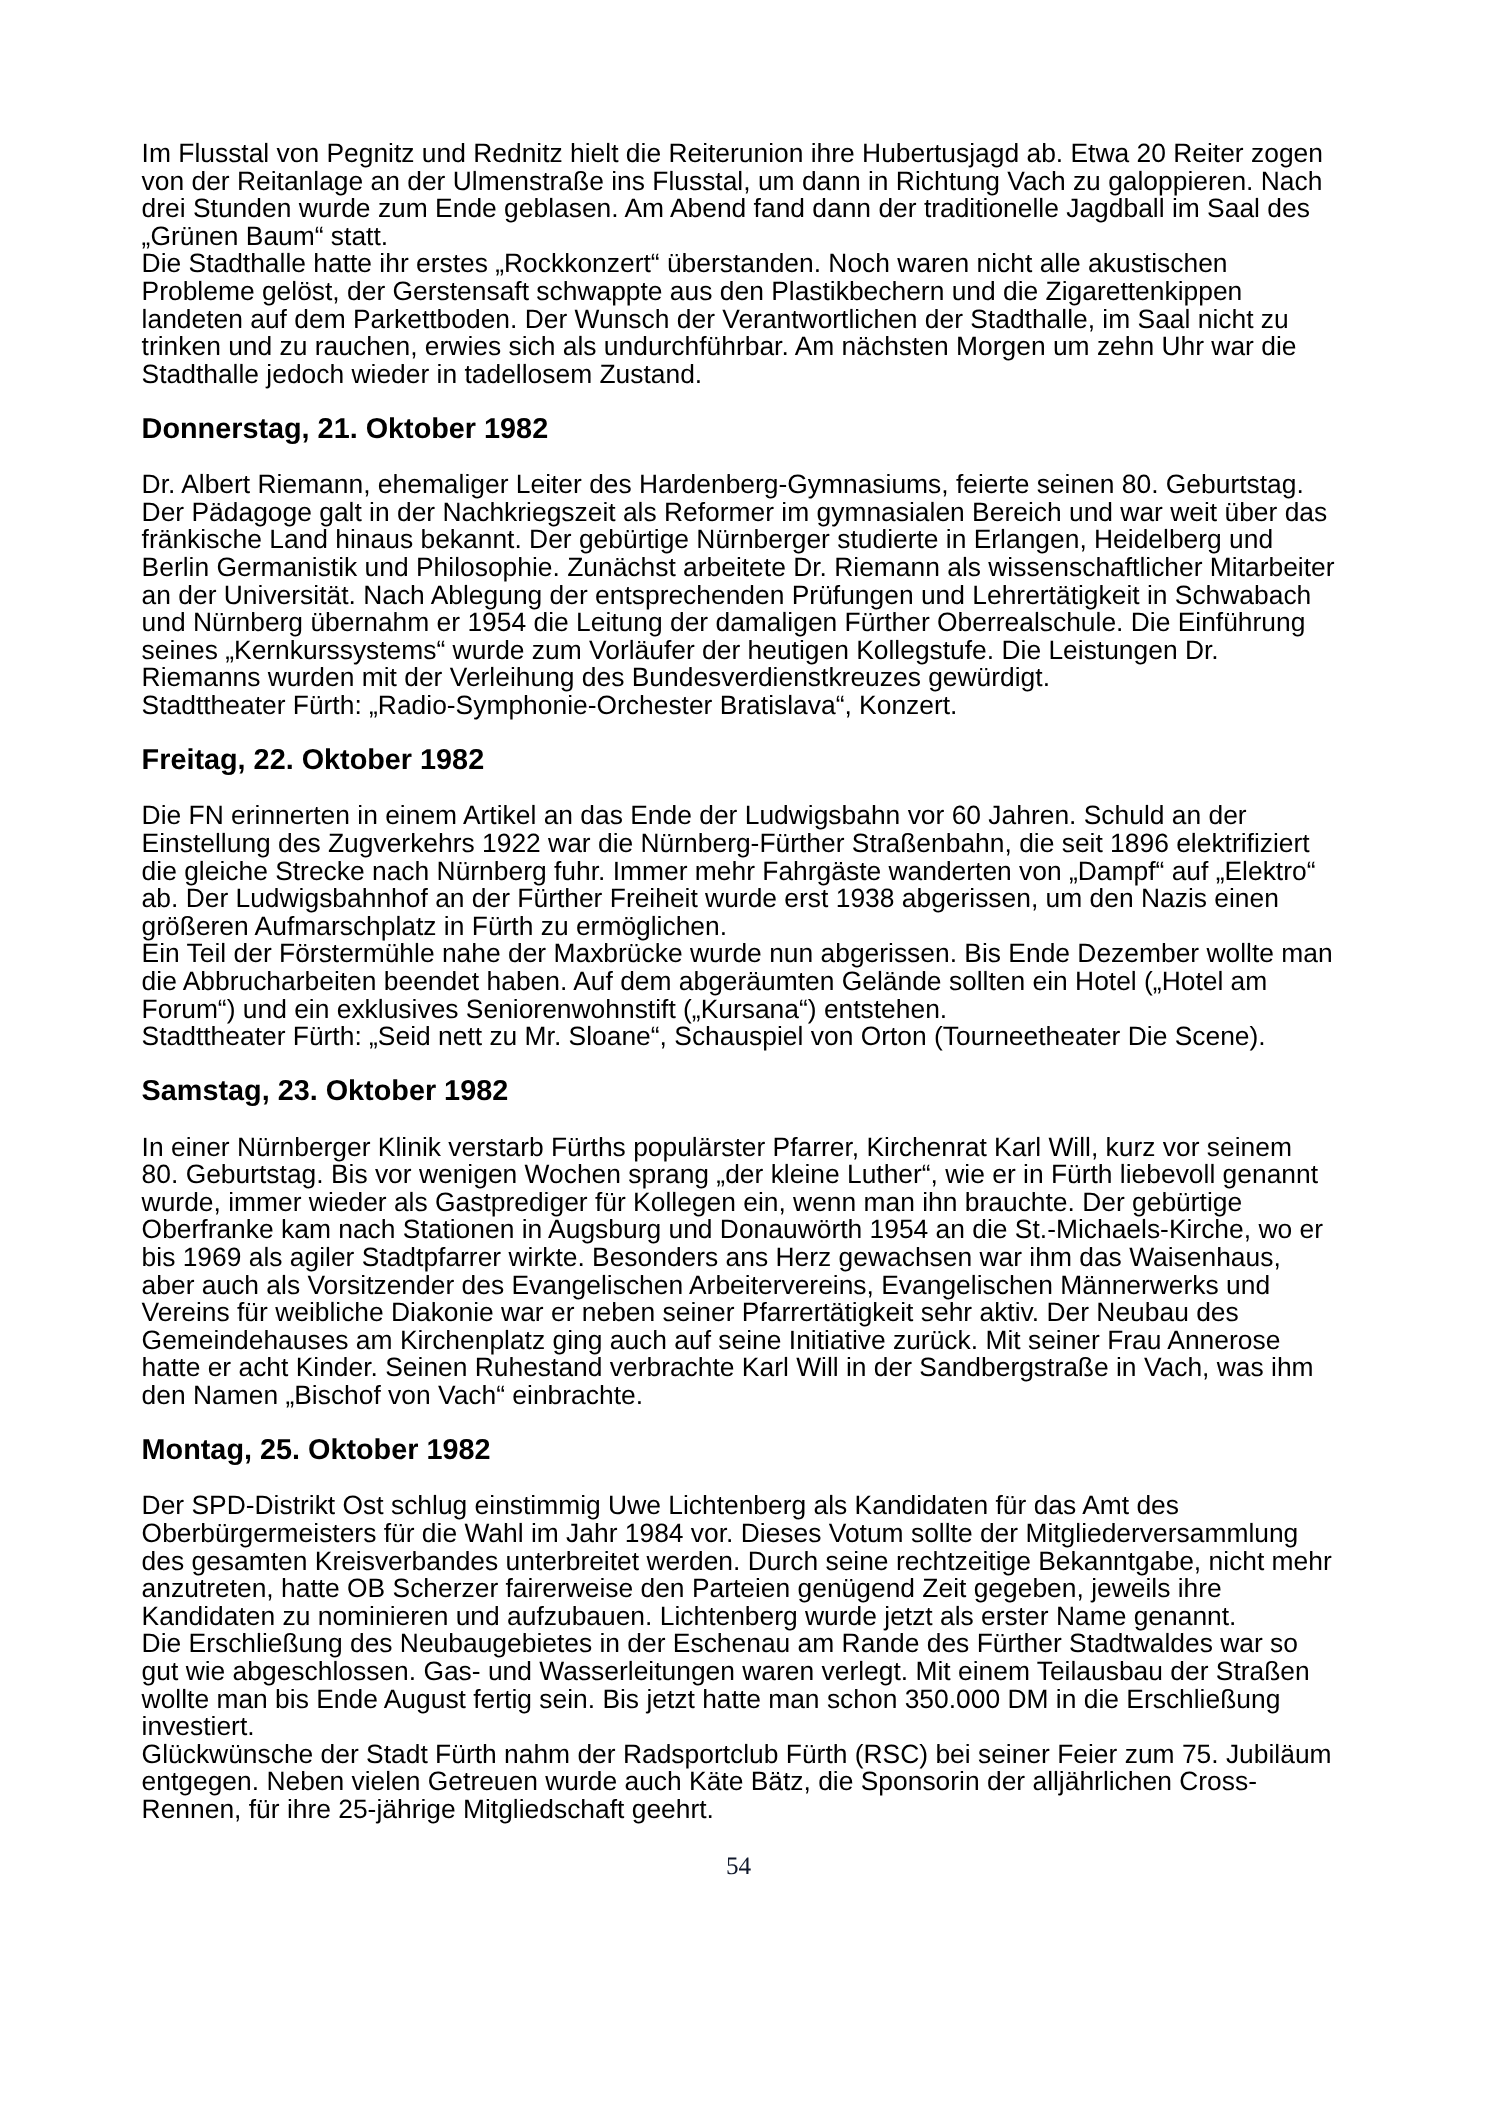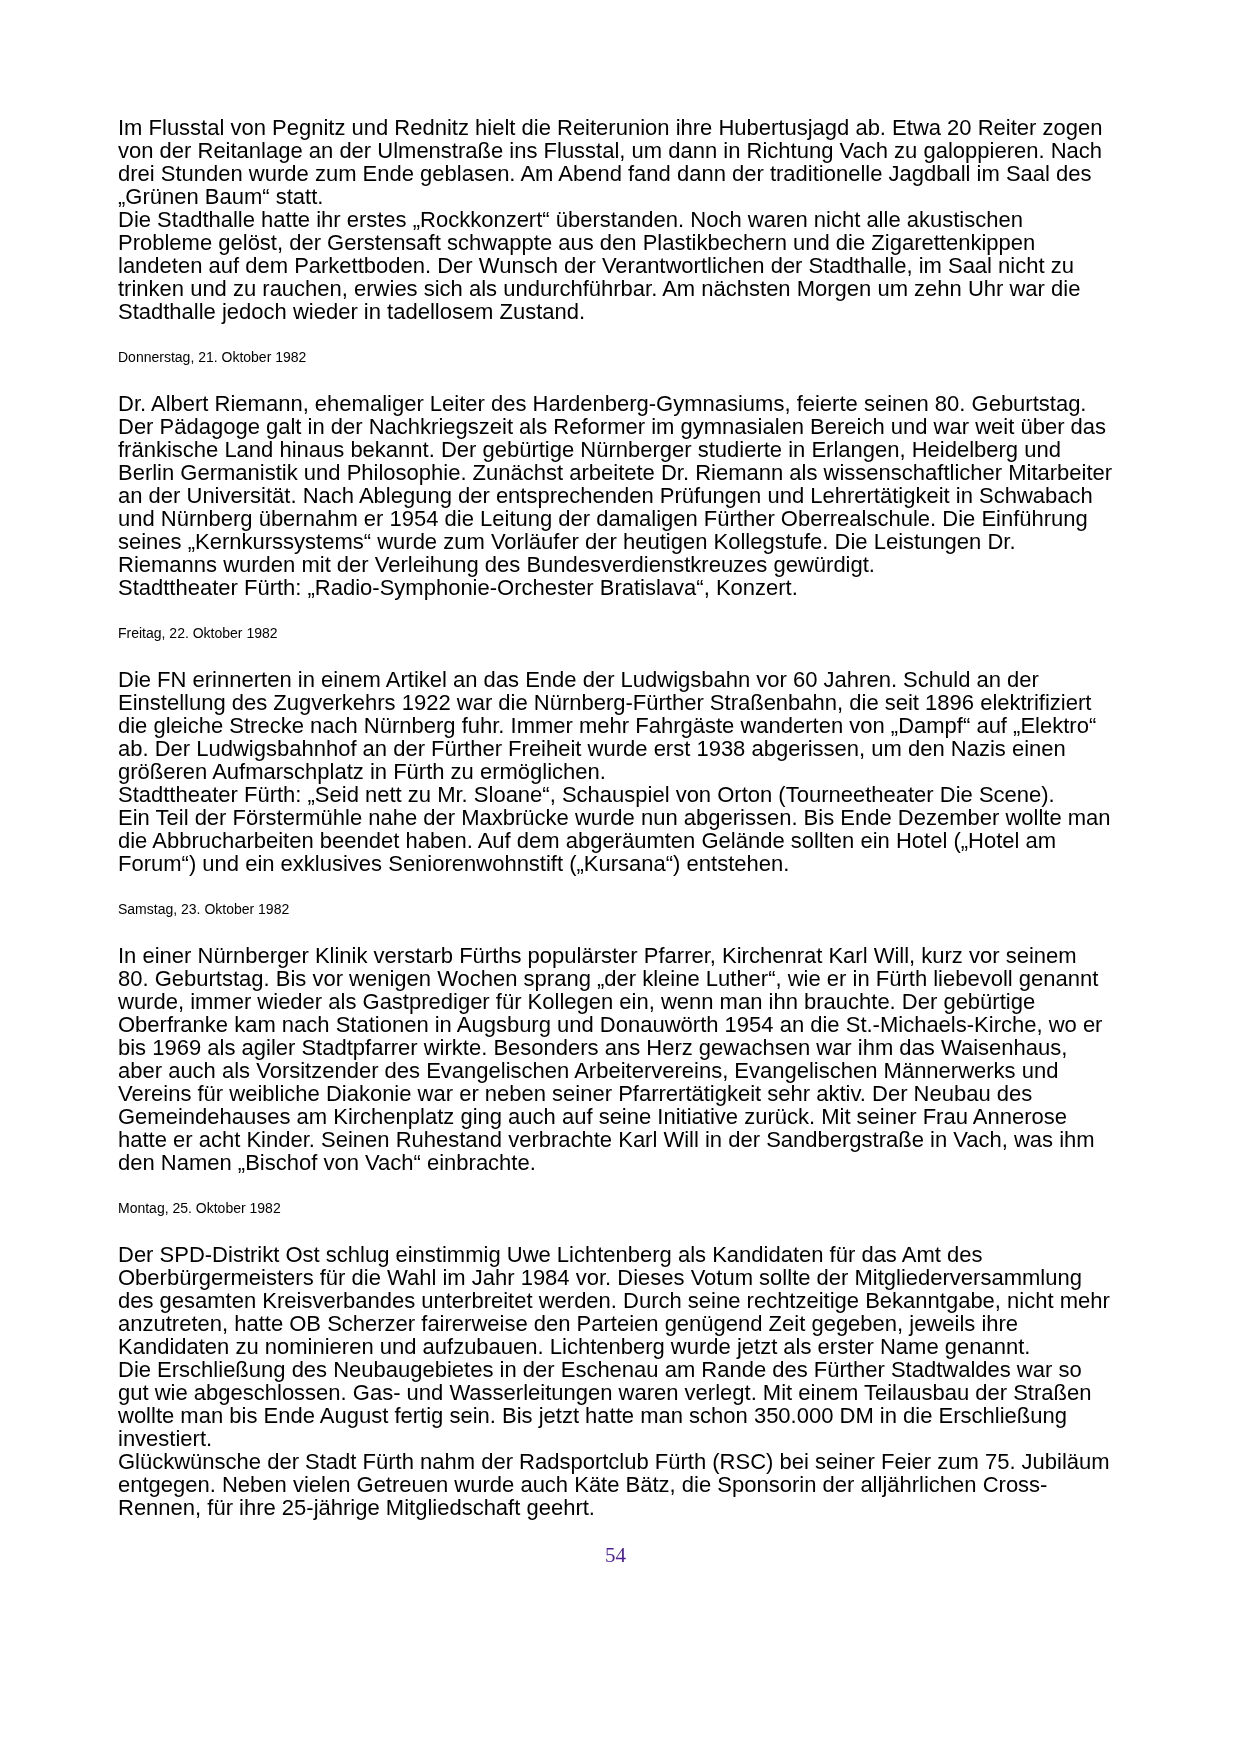--- a/index.html
+++ b/index.html
@@ -25,48 +25,48 @@
   }
   .para {
     margin: 0;
     font-size: 22px;
     line-height: 23px;
     font-weight: normal;
     text-align: left;
   }
   .heading {
     margin: 23px 0 23px 0;
-    font-size: 14px;
+    font-size: 24px;
     line-height: 23px;
-    font-weight: normal;
+    font-weight: bold;
   }
   .page-number {
     width: 995px;
     margin-top: 23px;
     text-align: center;
     font-family: "Liberation Serif", "DejaVu Serif", serif;
     font-size: 21px;
     line-height: 26px;
-    color: #4c1d95;
+    color: #0f172a;
   }
 </style>
 </head>
 <body>
 
 <div class="page">
   <main class="content" id="blocks">
       <p class="para">Im Flusstal von Pegnitz und Rednitz hielt die Reiterunion ihre Hubertusjagd ab. Etwa 20 Reiter zogen von der Reitanlage an der Ulmenstraße ins Flusstal, um dann in Richtung Vach zu galoppieren. Nach drei Stunden wurde zum Ende geblasen. Am Abend fand dann der traditionelle Jagdball im Saal des „Grünen Baum“ statt.</p>
       <p class="para">Die Stadthalle hatte ihr erstes „Rockkonzert“ überstanden. Noch waren nicht alle akustischen Probleme gelöst, der Gerstensaft schwappte aus den Plastikbechern und die Zigarettenkippen landeten auf dem Parkettboden. Der Wunsch der Verantwortlichen der Stadthalle, im Saal nicht zu trinken und zu rauchen, erwies sich als undurchführbar. Am nächsten Morgen um zehn Uhr war die Stadthalle jedoch wieder in tadellosem Zustand.</p>
       <h2 class="heading">Donnerstag, 21. Oktober 1982</h2>
       <p class="para">Dr. Albert Riemann, ehemaliger Leiter des Hardenberg-Gymnasiums, feierte seinen 80. Geburtstag. Der Pädagoge galt in der Nachkriegszeit als Reformer im gymnasialen Bereich und war weit über das fränkische Land hinaus bekannt. Der gebürtige Nürnberger studierte in Erlangen, Heidelberg und Berlin Germanistik und Philosophie. Zunächst arbeitete Dr. Riemann als wissenschaftlicher Mitarbeiter an der Universität. Nach Ablegung der entsprechenden Prüfungen und Lehrertätigkeit in Schwabach und Nürnberg übernahm er 1954 die Leitung der damaligen Fürther Oberrealschule. Die Einführung seines „Kernkurssystems“ wurde zum Vorläufer der heutigen Kollegstufe. Die Leistungen Dr. Riemanns wurden mit der Verleihung des Bundesverdienstkreuzes gewürdigt.</p>
       <p class="para">Stadttheater Fürth: „Radio-Symphonie-Orchester Bratislava“, Konzert.</p>
       <h2 class="heading">Freitag, 22. Oktober 1982</h2>
       <p class="para">Die FN erinnerten in einem Artikel an das Ende der Ludwigsbahn vor 60 Jahren. Schuld an der Einstellung des Zugverkehrs 1922 war die Nürnberg-Fürther Straßenbahn, die seit 1896 elektrifiziert die gleiche Strecke nach Nürnberg fuhr. Immer mehr Fahrgäste wanderten von „Dampf“ auf „Elektro“ ab. Der Ludwigsbahnhof an der Fürther Freiheit wurde erst 1938 abgerissen, um den Nazis einen größeren Aufmarschplatz in Fürth zu ermöglichen.</p>
+      <p class="para">Ein Teil der Förstermühle nahe der Maxbrücke wurde nun abgerissen. Bis Ende Dezember wollte man die Abbrucharbeiten beendet haben. Auf dem abgeräumten Gelände sollten ein Hotel („Hotel am Forum“) und ein exklusives Seniorenwohnstift („Kursana“) entstehen.</p>
       <p class="para">Stadttheater Fürth: „Seid nett zu Mr. Sloane“, Schauspiel von Orton (Tourneetheater Die Scene).</p>
-      <p class="para">Ein Teil der Förstermühle nahe der Maxbrücke wurde nun abgerissen. Bis Ende Dezember wollte man die Abbrucharbeiten beendet haben. Auf dem abgeräumten Gelände sollten ein Hotel („Hotel am Forum“) und ein exklusives Seniorenwohnstift („Kursana“) entstehen.</p>
       <h2 class="heading">Samstag, 23. Oktober 1982</h2>
       <p class="para">In einer Nürnberger Klinik verstarb Fürths populärster Pfarrer, Kirchenrat Karl Will, kurz vor seinem 80. Geburtstag. Bis vor wenigen Wochen sprang „der kleine Luther“, wie er in Fürth liebevoll genannt wurde, immer wieder als Gastprediger für Kollegen ein, wenn man ihn brauchte. Der gebürtige Oberfranke kam nach Stationen in Augsburg und Donauwörth 1954 an die St.-Michaels-Kirche, wo er bis 1969 als agiler Stadtpfarrer wirkte. Besonders ans Herz gewachsen war ihm das Waisenhaus, aber auch als Vorsitzender des Evangelischen Arbeitervereins, Evangelischen Männerwerks und Vereins für weibliche Diakonie war er neben seiner Pfarrertätigkeit sehr aktiv. Der Neubau des Gemeindehauses am Kirchenplatz ging auch auf seine Initiative zurück. Mit seiner Frau Annerose hatte er acht Kinder. Seinen Ruhestand verbrachte Karl Will in der Sandbergstraße in Vach, was ihm den Namen „Bischof von Vach“ einbrachte.</p>
       <h2 class="heading">Montag, 25. Oktober 1982</h2>
       <p class="para">Der SPD-Distrikt Ost schlug einstimmig Uwe Lichtenberg als Kandidaten für das Amt des Oberbürgermeisters für die Wahl im Jahr 1984 vor. Dieses Votum sollte der Mitgliederversammlung des gesamten Kreisverbandes unterbreitet werden. Durch seine rechtzeitige Bekanntgabe, nicht mehr anzutreten, hatte OB Scherzer fairerweise den Parteien genügend Zeit gegeben, jeweils ihre Kandidaten zu nominieren und aufzubauen. Lichtenberg wurde jetzt als erster Name genannt.</p>
       <p class="para">Die Erschließung des Neubaugebietes in der Eschenau am Rande des Fürther Stadtwaldes war so gut wie abgeschlossen. Gas- und Wasserleitungen waren verlegt. Mit einem Teilausbau der Straßen wollte man bis Ende August fertig sein. Bis jetzt hatte man schon 350.000 DM in die Erschließung investiert.</p>
       <p class="para">Glückwünsche der Stadt Fürth nahm der Radsportclub Fürth (RSC) bei seiner Feier zum 75. Jubiläum entgegen. Neben vielen Getreuen wurde auch Käte Bätz, die Sponsorin der alljährlichen Cross-Rennen, für ihre 25-jährige Mitgliedschaft geehrt.</p>
     </main>
   <div class="page-number">54</div>
 </div>
 

